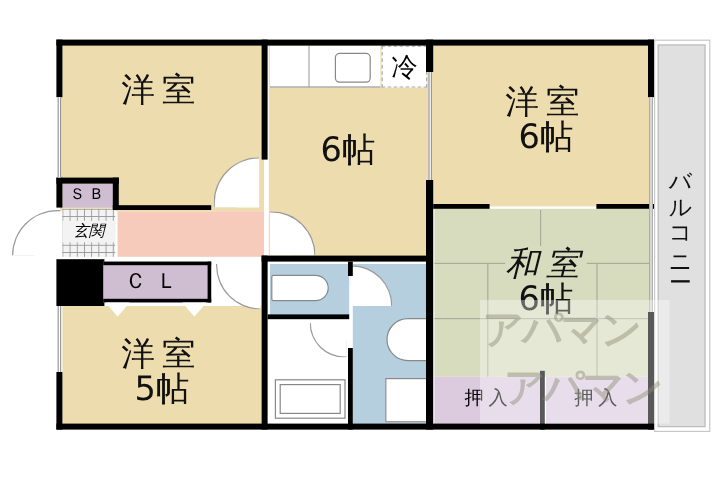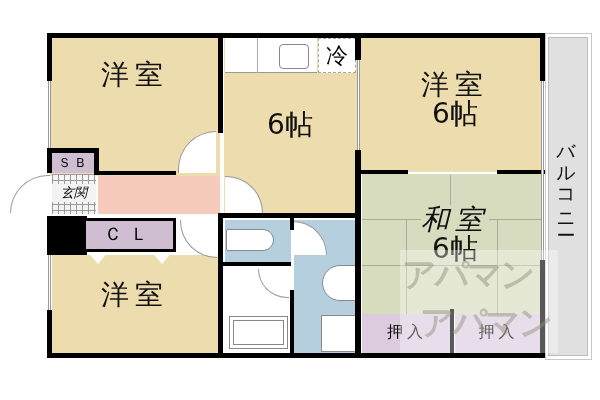--- a/index.html
+++ b/index.html
@@ -67,20 +67,21 @@
 
 <div class="abs" style="left:47px;top:216px;width:40px;height:39px;background:#000;"></div>
 <div class="abs" style="left:86px;top:218px;width:90px;height:34px;background:#cfbdd2;border:3px solid #000;border-left:none;"></div>
 <div class="abs" style="left:86px;top:222px;width:88px;text-align:center;font-size:18px;letter-spacing:8px;">ＣＬ</div>
 
 <div class="abs" style="left:52px;top:255px;width:166px;height:99px;background:#eddcad;"></div>
 <div class="abs" style="left:88px;top:252px;width:0;height:0;border-left:10px solid transparent;border-right:10px solid transparent;border-top:12px solid #fff;"></div>
 <div class="abs" style="left:152px;top:252px;width:0;height:0;border-left:10px solid transparent;border-right:10px solid transparent;border-top:12px solid #fff;"></div>
 <div class="room-label" style="left:70px;top:280px;width:130px;font-size:28px;">
   <div style="letter-spacing:6px;">洋室</div>
+  <div>5帖</div>
 </div>
 
 <div class="abs" style="left:225px;top:220px;width:66px;height:43px;background:#b5cfdf;"></div>
 <div class="fixture" style="left:226px;top:229px;width:48px;height:22px;border-radius:2px 12px 12px 2px;"></div>
 <div class="abs" style="left:225px;top:268px;width:66px;height:86px;background:#fff;"></div>
 <div class="fixture" style="left:229px;top:316px;width:59px;height:33px;"></div>
 <div class="fixture" style="left:233px;top:320px;width:51px;height:25px;"></div>
 <div class="abs" style="left:294px;top:220px;width:62px;height:134px;background:#b5cfdf;"></div>
 <div class="fixture" style="left:322px;top:265px;width:34px;height:36px;border-radius:18px 0 0 18px;"></div>
 <div class="fixture" style="left:321px;top:315px;width:35px;height:37px;"></div>

